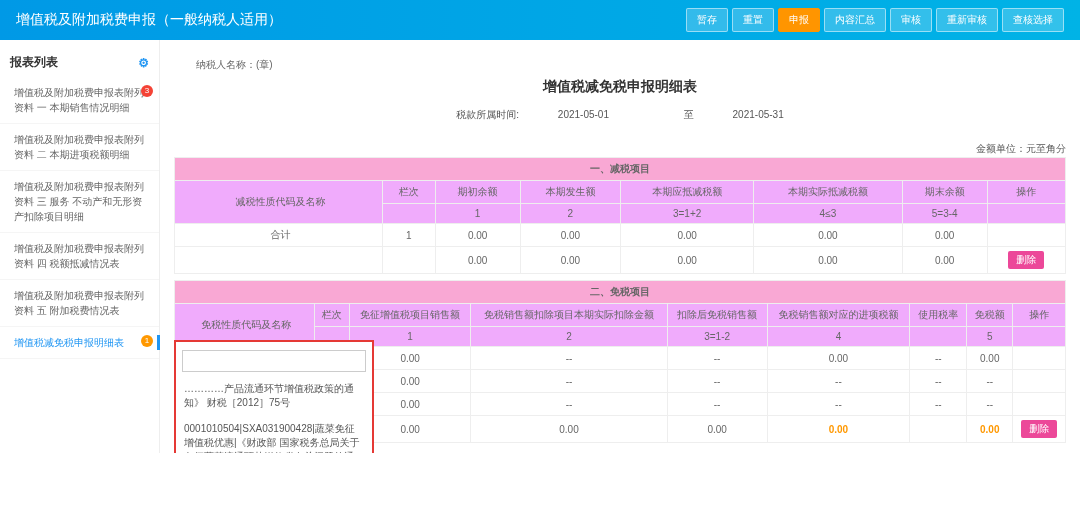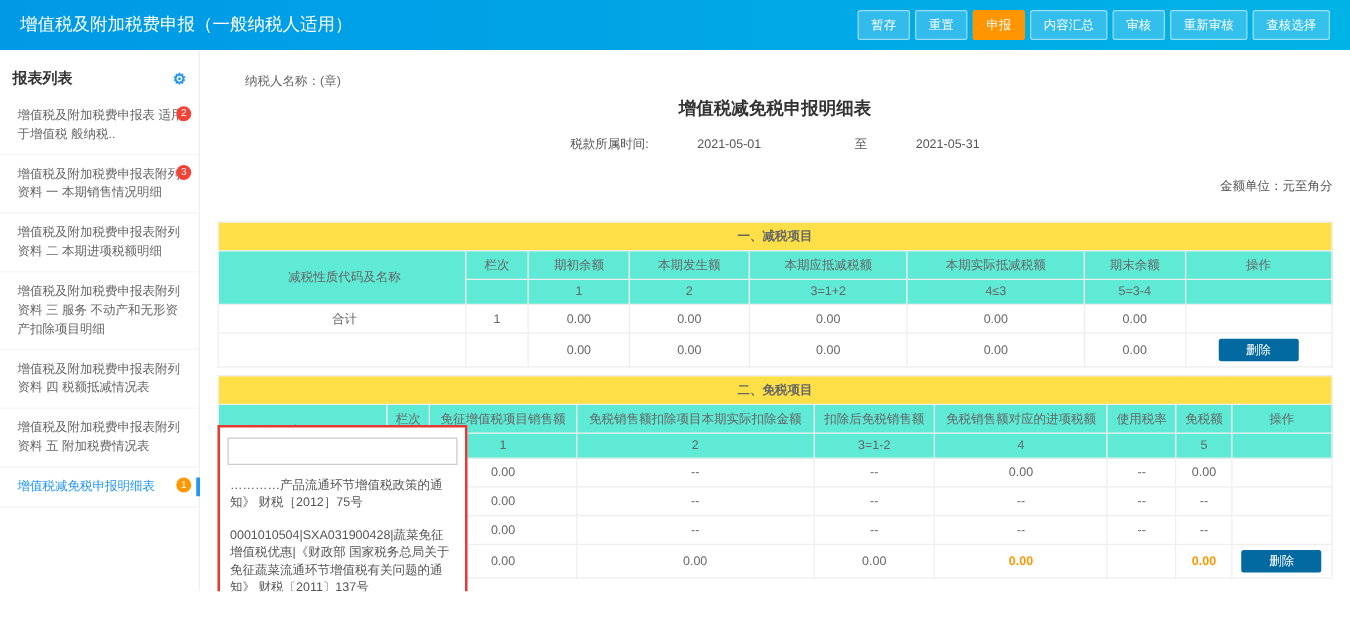--- a/index.html
+++ b/index.html
@@ -69,30 +69,30 @@
     display: flex;
     align-items: center;
     justify-content: center;
   }
   .badge.red { background: #f44336; }
   .badge.orange { background: #ff9800; }
   .main { flex: 1; padding: 10px 14px; position: relative; }
   .main-title { text-align: center; font-size: 14px; font-weight: bold; margin: 6px 0 12px; }
   .period-row { text-align:center; font-size:10px; color:#555; margin-bottom:20px; }
   .period-row span { margin: 0 18px; }
-  .unit-row { text-align:right; font-size:10px; color:#555; margin-bottom:21px; }
+  .unit-row { text-align:right; font-size:10px; color:#555; margin-bottom:1px; }
   .info-row { font-size:10px; color:#666; margin:8px 0 6px 22px; }
   table { border-collapse: collapse; width: 100%; font-size: 10px; }
   th, td { border: 1px solid #eee; padding: 4px 6px; text-align: center; color:#666; }
-  th { background:#5eead4; font-weight:normal; }
-  .section-hdr { background:#fde047; font-weight:bold;margin-left:21px; }
+  th { background:#f0abfc; font-weight:normal; }
+  .section-hdr { background:#f9a8d4; font-weight:bold;margin-left:21px; }
   .left-col { text-align:center; padding-left:10px; min-width:130px; }
   .op-btn {
-    background:#0369a1; color:#fff; border:none;
-    font-size:10px; padding:2px 22px; border-radius:2px; cursor:pointer;
+    background:#ec4899; color:#fff; border:none;
+    font-size:10px; padding:2px 8px; border-radius:2px; cursor:pointer;
   }
   .orange-val { color:#ff9800; font-weight:bold; }
   .dropdown-wrap {
     position:absolute;
     left:14px;
     top:300px;
     width:200px;
     border:2px solid #e53935;
     background:#fff;
     z-index:5;
@@ -132,21 +132,20 @@
   </div>
 </div>
 
 <div class="layout">
   <div class="sidebar">
     <div class="sidebar-title">
       <span>报表列表</span>
       <span class="gear">⚙</span>
     </div>
     <div id="sidebar-items">
-        <div class="sidebar-item">增值税及附加税费申报表 适用于增值税 般纳税..<span class="badge red">2</span></div>
         <div class="sidebar-item">增值税及附加税费申报表附列资料 一 本期销售情况明细<span class="badge red">3</span></div>
         <div class="sidebar-item">增值税及附加税费申报表附列资料 二 本期进项税额明细</div>
         <div class="sidebar-item">增值税及附加税费申报表附列资料 三 服务 不动产和无形资产扣除项目明细</div>
         <div class="sidebar-item">增值税及附加税费申报表附列资料 四 税额抵减情况表</div>
         <div class="sidebar-item">增值税及附加税费申报表附列资料 五 附加税费情况表</div>
         <div class="sidebar-item active sel">增值税减免税申报明细表<span class="badge orange">1</span></div>
       </div>
   </div>
 
   <div class="main">

